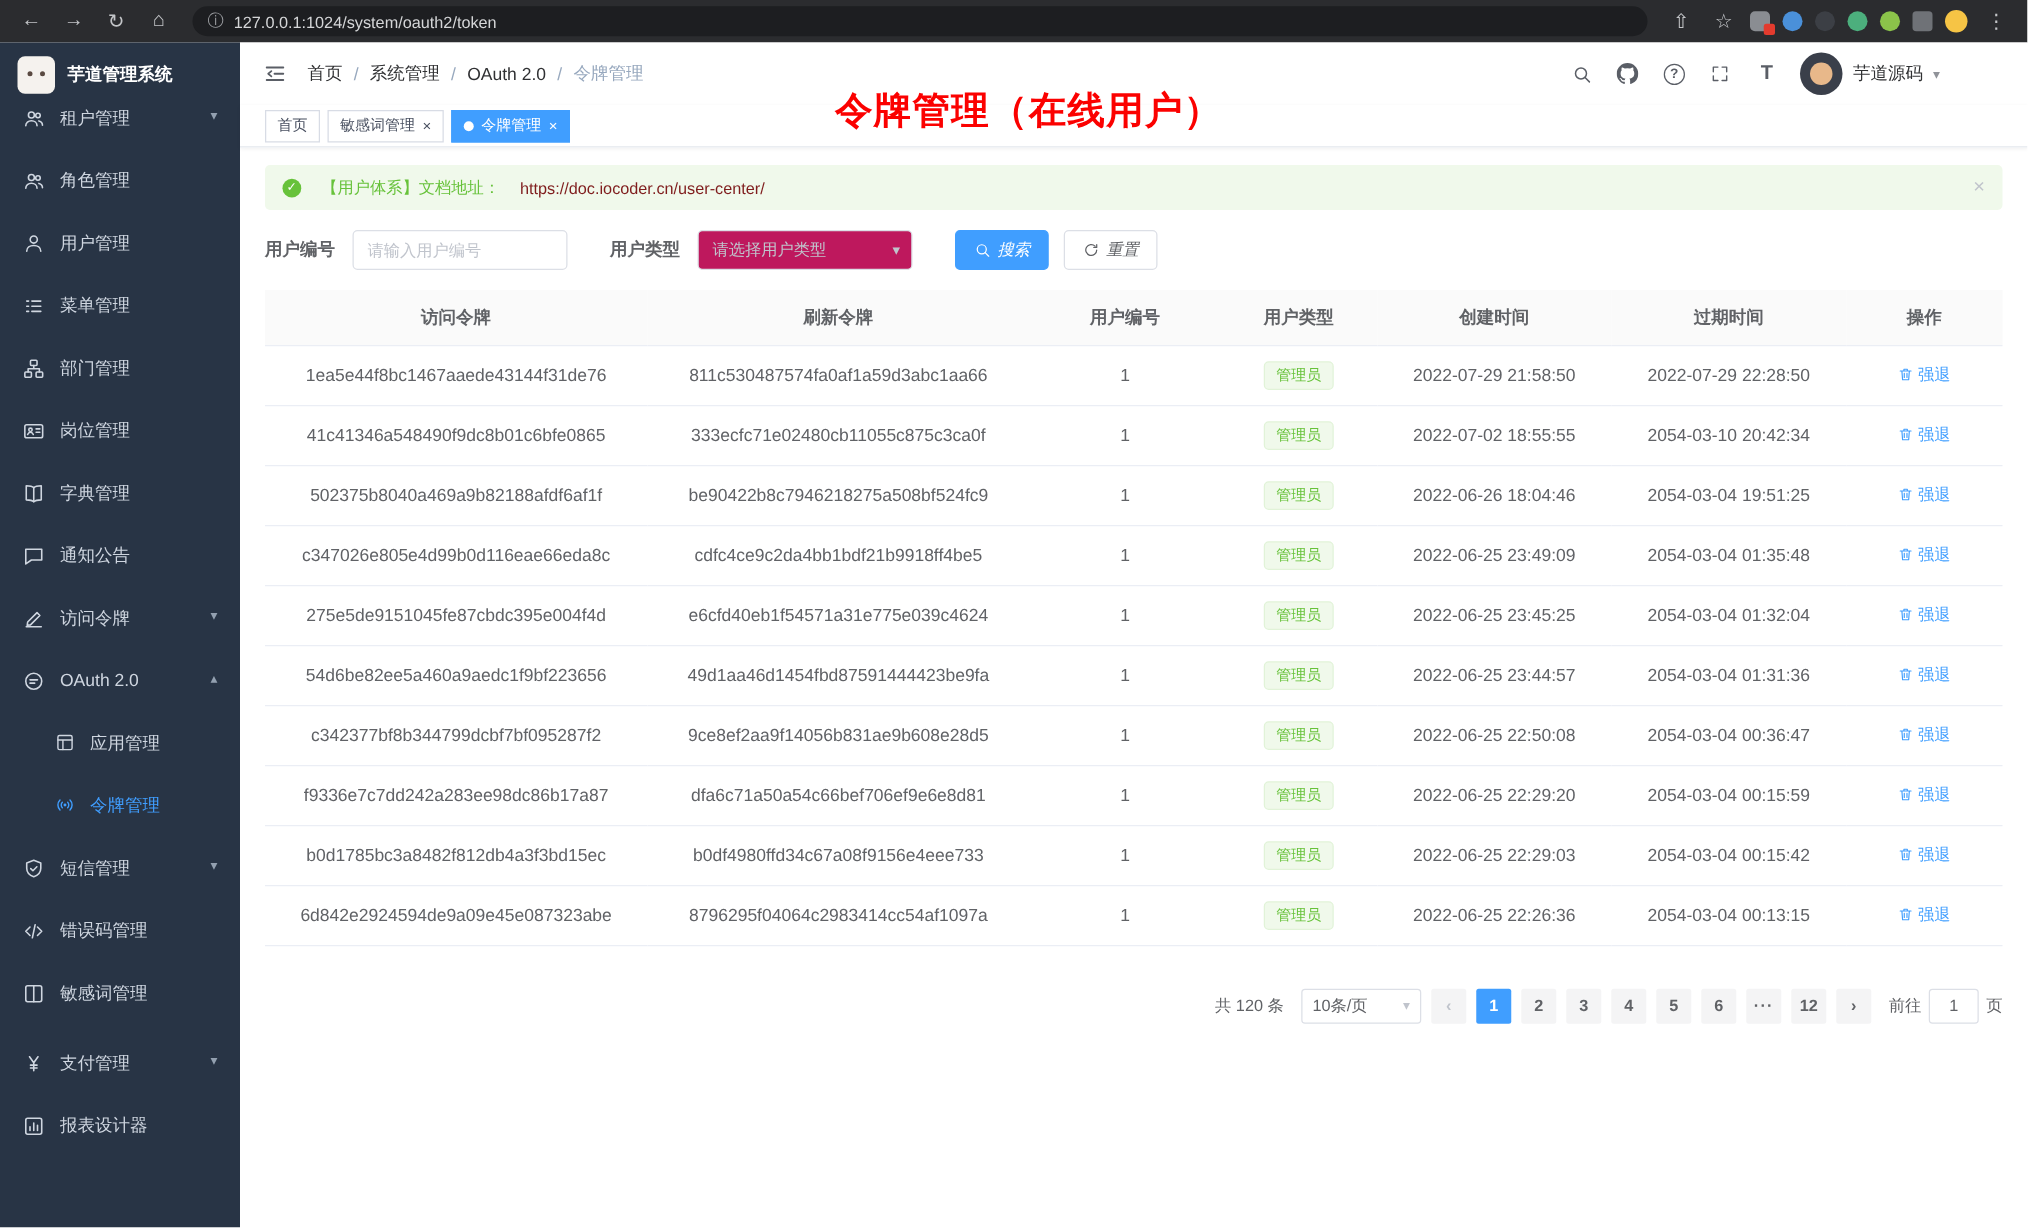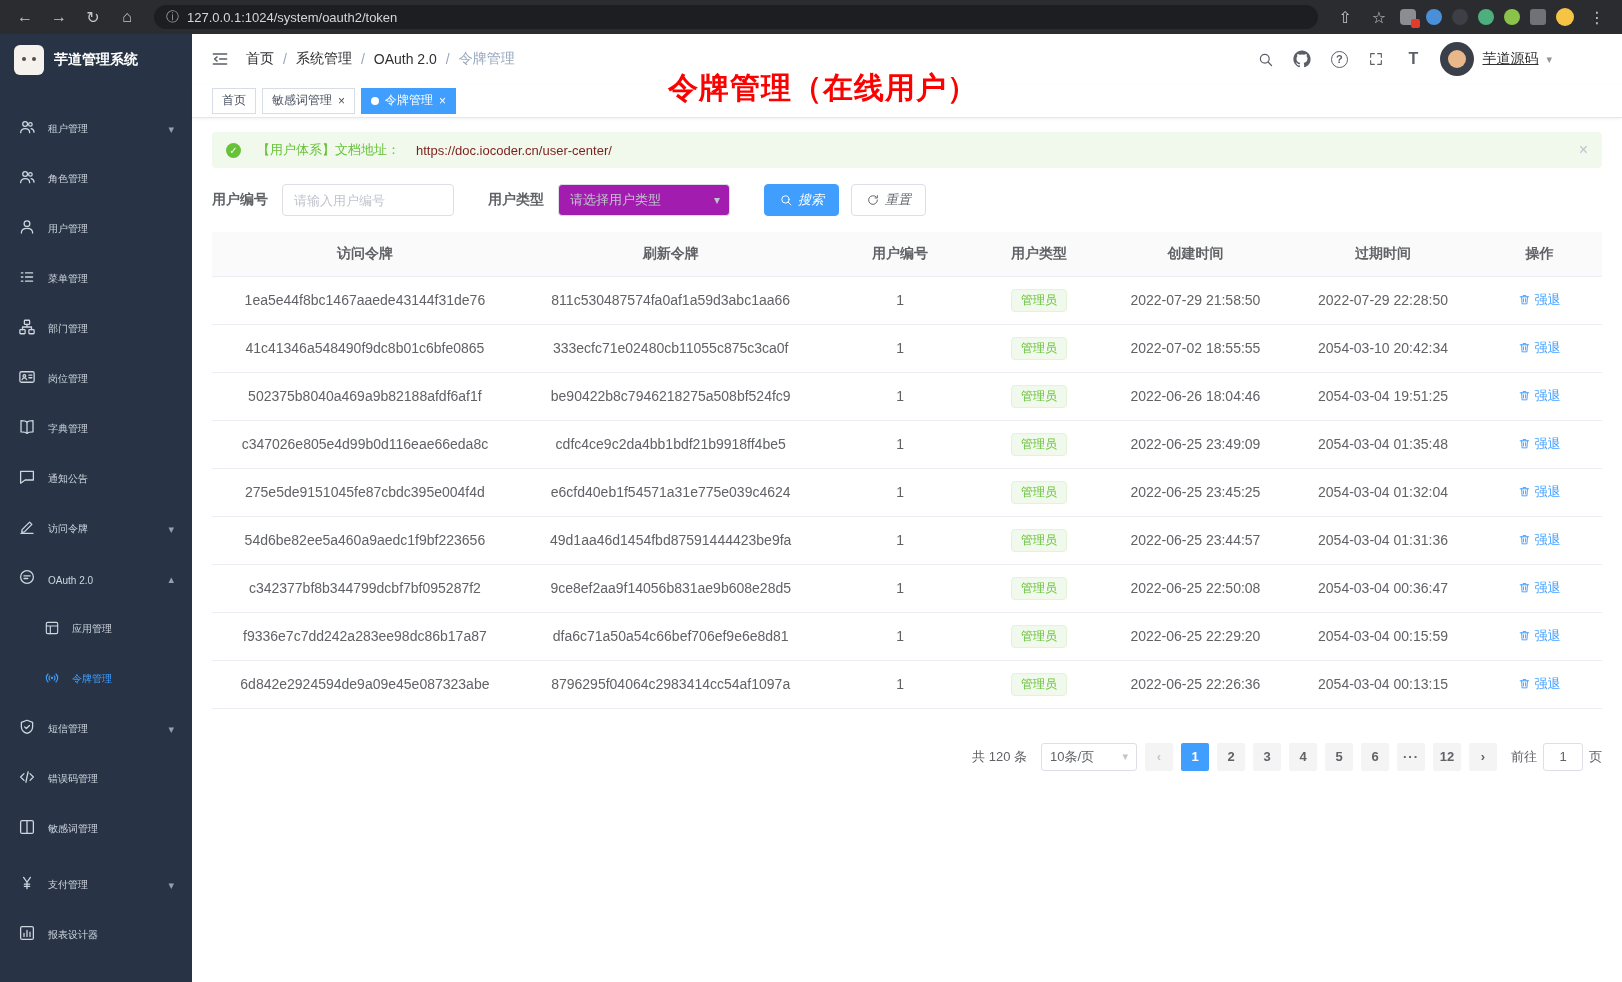--- a/index.html
+++ b/index.html
@@ -30,41 +30,41 @@
   
   .app { display:flex; height:948px; }
 
   
   .sidebar { width:192px; background:#283445; color:#cfd6e0; flex-shrink:0; overflow:hidden; }
   .logo { height:52px; display:flex; align-items:center; gap:10px; padding:0 14px; }
   .logo-img { width:30px; height:30px; border-radius:6px; background:#f5f2ee; position:relative; }
   .logo-img::before, .logo-img::after { content:""; position:absolute; top:12px; width:4px; height:4px; border-radius:50%; background:#5a4a42; }
   .logo-img::before { left:8px; } .logo-img::after { right:8px; }
   .logo-title { color:#fff; font-weight:bold; font-size:14px; white-space:nowrap; }
-  .menu-item { height:50px; display:flex; align-items:flex-end; gap:12px; padding:0 18px; font-size:10px; cursor:pointer; white-space:nowrap; }
+  .menu-item { height:50px; display:flex; align-items:flex-start; gap:12px; padding:0 18px; font-size:14px; cursor:pointer; white-space:nowrap; }
   .menu-item .chev { margin-left:auto; font-size:11px; color:#93a0b0; }
   .sub-item { padding-left:44px; }
   .menu-item.active { color:#409eff; }
   .mi-gap { height:6px; }
 
   
   .main { flex:1; display:flex; flex-direction:column; background:#fff; min-width:0; }
 
   .topbar { height:50px; display:flex; align-items:center; padding:0 18px; gap:16px; }
   .crumb { display:flex; align-items:center; gap:9px; font-size:14px; color:#303133; }
   .crumb .sep { color:#97a8be; }
   .crumb .last { color:#97a8be; }
   .top-tools { margin-left:auto; display:flex; align-items:center; gap:17px; color:#5a5e66; padding-right:52px; }
   .tool { width:20px; height:20px; display:flex; align-items:center; justify-content:center; cursor:pointer; font-size:15px; }
   .qcircle { width:17px; height:17px; border:1.6px solid currentColor; border-radius:50%; font-size:11px; display:flex; align-items:center; justify-content:center; font-weight:bold; }
   .tfs { font-weight:bold; font-size:16px; }
   .user-block { display:flex; align-items:center; gap:8px; cursor:pointer; }
   .user-avatar { width:34px; height:34px; border-radius:50%; background:#3a3f4a; position:relative; overflow:hidden; }
   .user-avatar::before { content:""; position:absolute; left:8px; top:8px; width:18px; height:18px; border-radius:50%; background:#e8b88a; }
-  .user-name { font-size:14px; color:#303133;text-decoration:underline; }
+  .user-name { font-size:14px; color:#303133; }
   .user-caret { font-size:11px; color:#909399; }
 
   .tabsbar { height:34px; display:flex; align-items:center; gap:6px; padding:0 20px; border-bottom:1px solid #e4e7ed; box-shadow:0 1px 3px rgba(0,0,0,.06); }
   .tab { height:26px; display:flex; align-items:center; gap:6px; padding:0 9px; border:1px solid #d8dce5; background:#fff; color:#495060; font-size:12px; cursor:pointer; }
   .tab .g-x { font-size:12px; }
   .tab.active { background:#409eff; border-color:#409eff; color:#fff; }
   .tab-dot { width:8px; height:8px; border-radius:50%; background:#fff; }
 
   .content { flex:1; padding:14px 20px; position:relative; overflow:hidden; }
 
@@ -72,21 +72,21 @@
   .alert { height:36px; background:#f0f9eb; border-radius:4px; display:flex; align-items:center; gap:16px; padding:0 14px; color:#67c23a; font-size:13px; }
   .alert-ic { width:15px; height:15px; border-radius:50%; background:#67c23a; color:#fff; font-size:10px; display:flex; align-items:center; justify-content:center; }
   .alert-link { color:#7f1d1d; text-decoration:none; cursor:pointer; }
   .alert-close { margin-left:auto; color:#c0c4cc; font-size:16px; cursor:pointer; }
 
   
   .filters { margin-top:16px; display:flex; align-items:center; gap:12px; }
   .flabel { font-weight:bold; color:#606266; font-size:14px; margin-right:2px; }
   .finput { width:172px; height:32px; border:1px solid #dcdfe6; border-radius:4px; padding:0 11px; font-size:13px; color:#606266; outline:none; font-family:inherit; }
   .finput::placeholder { color:#c0c4cc; }
-  .fselect { width:172px; height:32px; border:1px solid #dcdfe6; border-radius:4px; padding:0 9px 0 11px; font-size:13px; color:#c0c4cc; display:flex; align-items:center; justify-content:space-between; cursor:pointer; background:#a21caf; }
+  .fselect { width:172px; height:32px; border:1px solid #dcdfe6; border-radius:4px; padding:0 9px 0 11px; font-size:13px; color:#c0c4cc; display:flex; align-items:center; justify-content:space-between; cursor:pointer; background:#be185d; }
   .fselect .g-down { color:#c0c4cc; font-size:12px; }
   .fgap { width:10px; }
   .btn { height:32px; border-radius:4px; display:inline-flex; align-items:center; gap:5px; padding:0 14px; font-size:13px; cursor:pointer; border:1px solid #dcdfe6; background:#fff; color:#606266; font-family:inherit;font-style:italic; }
   .btn-primary { background:#409eff; border-color:#409eff; color:#fff; }
   .btn .ic { width:14px; height:14px; }
 
   
   table.tbl { width:100%; border-collapse:collapse; margin-top:16px; table-layout:fixed; }
   .tbl th { height:44px; background:#fafafa; color:#606266; font-weight:bold; font-size:14px; text-align:center; border-bottom:1px solid #ebeef5; }
   .tbl td { height:48px; color:#606266; font-size:14px; text-align:center; border-bottom:1px solid #ebeef5; overflow:hidden; white-space:nowrap; }
@@ -602,20 +602,38 @@
               <td>
                 <a class="act">
                   <svg class="ic">
                     <use href="#i-trash"></use>
                   </svg>
                   <span>强退</span>
                 </a>
               </td>
             </tr>
 
+            <tr>
+              <td>b0d1785bc3a8482f812db4a3f3bd15ec</td>
+              <td>b0df4980ffd34c67a08f9156e4eee733</td>
+              <td>1</td>
+              <td>
+                <span class="badge">管理员</span>
+              </td>
+              <td>2022-06-25 22:29:03</td>
+              <td>2054-03-04 00:15:42</td>
+              <td>
+                <a class="act">
+                  <svg class="ic">
+                    <use href="#i-trash"></use>
+                  </svg>
+                  <span>强退</span>
+                </a>
+              </td>
+            </tr>
 
             <tr>
               <td>6d842e2924594de9a09e45e087323abe</td>
               <td>8796295f04064c2983414cc54af1097a</td>
               <td>1</td>
               <td>
                 <span class="badge">管理员</span>
               </td>
               <td>2022-06-25 22:26:36</td>
               <td>2054-03-04 00:13:15</td>

